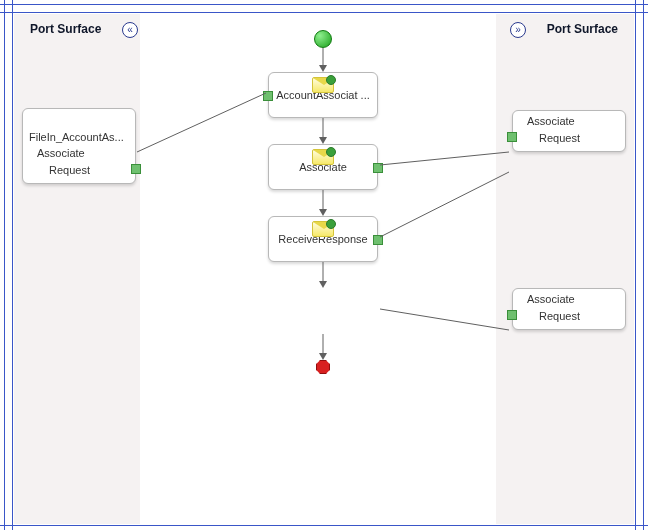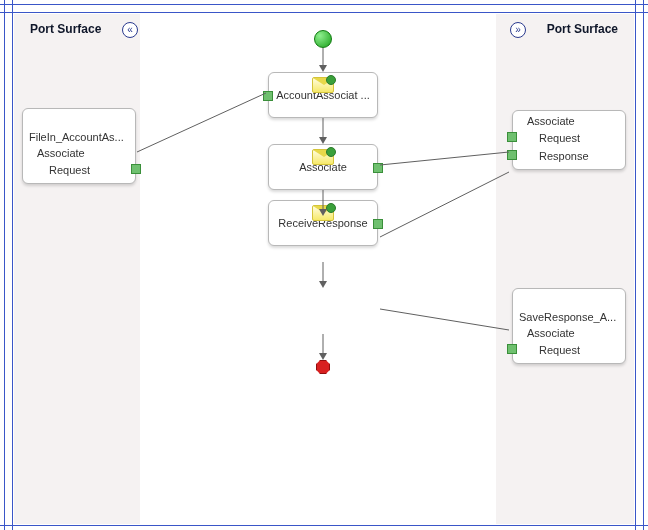--- a/index.html
+++ b/index.html
@@ -196,28 +196,23 @@
       <span class="op-marker op-marker-right"></span>
     </div>
   </div>
 
   <div class="port-box port-right" style="right:22px; top:110px">
     <div class="port-sub">Associate</div>
     <div class="port-op">
       <span class="op-marker op-marker-left"></span>
       <span>Request</span>
     </div>
-    <div class="port-op">
-      <span class="op-marker op-marker-left"></span>
-      <span>Response</span>
-    </div>
   </div>
 
   <div class="port-box port-right" style="right:22px; top:288px">
-    <div class="port-title">SaveResponse_A...</div>
     <div class="port-sub">Associate</div>
     <div class="port-op">
       <span class="op-marker op-marker-left"></span>
       <span>Request</span>
     </div>
   </div>
 
   <div class="start-circle" style="left:314px; top:30px"></div>
 
   <div class="shape" style="left:268px; top:72px">
@@ -225,21 +220,21 @@
     <span class="icon"></span>
     <span class="label">AccountAssociat ...</span>
   </div>
 
   <div class="shape" style="left:268px; top:144px">
     <span class="conn-r"></span>
     <span class="icon"></span>
     <span class="label">Associate</span>
   </div>
 
-  <div class="shape" style="left:268px; top:200px">
+  <div class="shape" style="left:268px; top:216px">
     <span class="conn-r"></span>
     <span class="icon"></span>
     <span class="label">ReceiveResponse</span>
   </div>
 
 
   <div class="end-poly" style="left:316px; top:360px"></div>
 
   <svg class="conn-layer">
 

